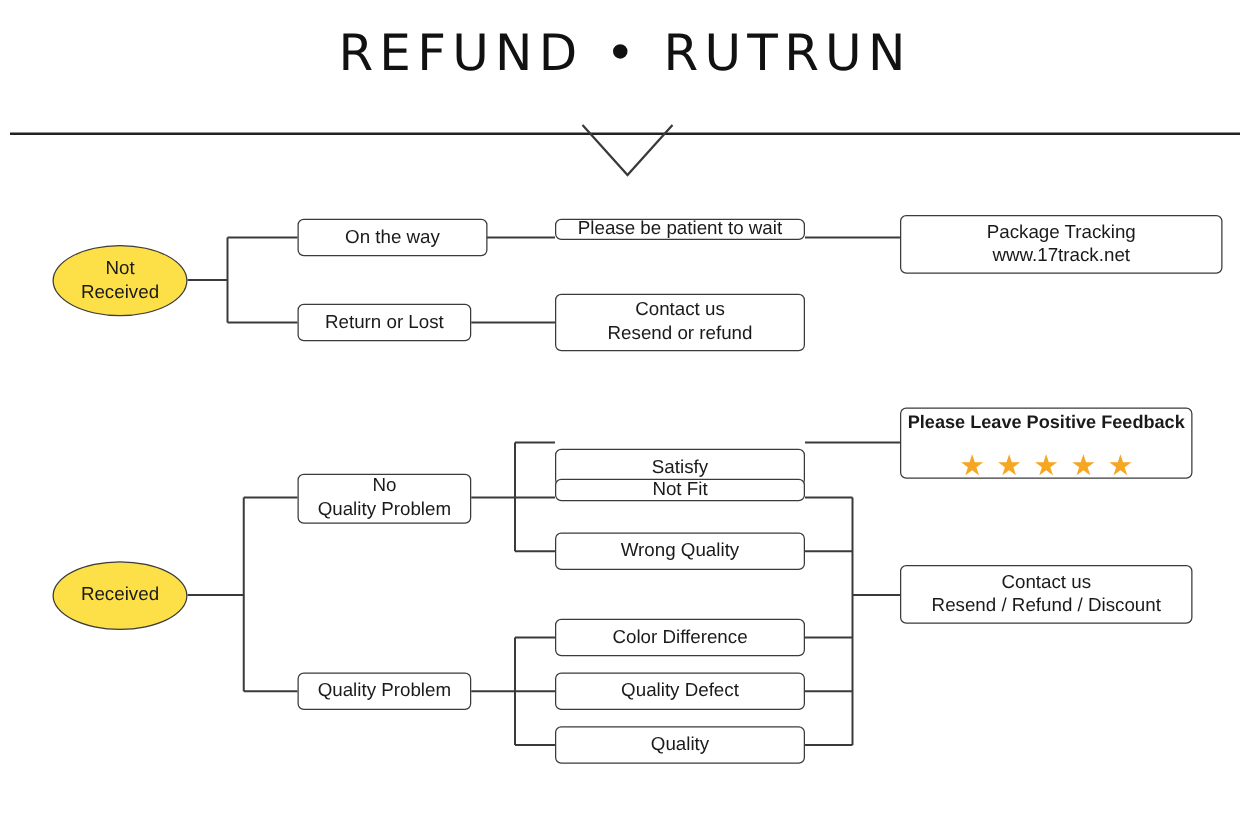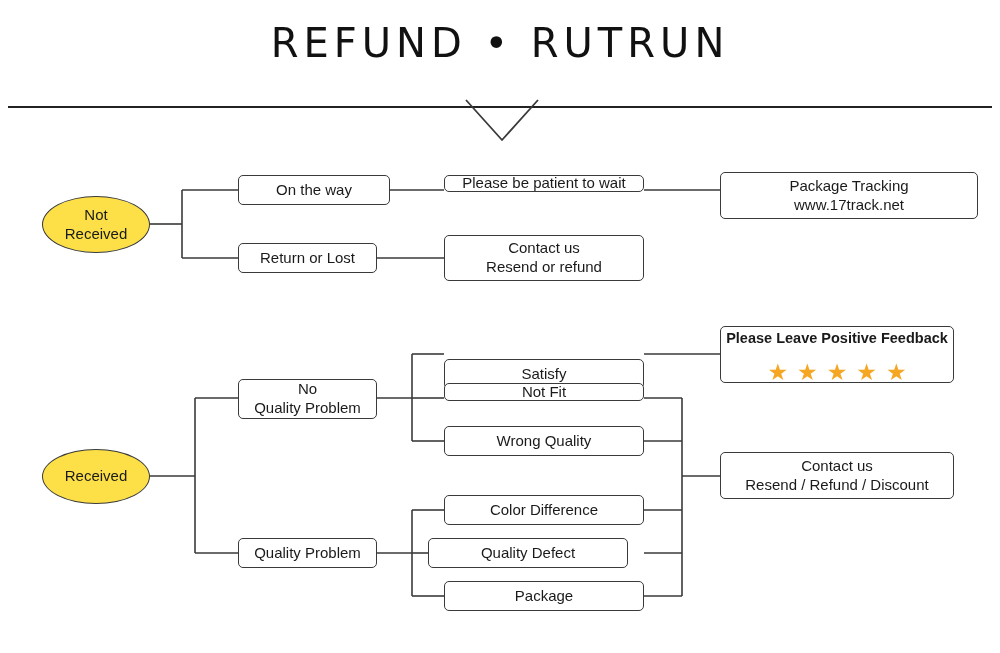--- a/index.html
+++ b/index.html
@@ -213,25 +213,25 @@
   <div class="node" style="left:444px; top:383px; width:200px; height:18px;">
     <span>Not Fit</span>
   </div>
   <div class="node" style="left:444px; top:426px; width:200px; height:30px;">
     <span>Wrong Quality</span>
   </div>
 
   <div class="node" style="left:444px; top:495px; width:200px; height:30px;">
     <span>Color Difference</span>
   </div>
-  <div class="node" style="left:428px; top:538px; width:200px; height:30px;">
+  <div class="node" style="left:444px; top:538px; width:200px; height:30px;">
     <span>Quality Defect</span>
   </div>
   <div class="node" style="left:444px; top:581px; width:200px; height:30px;">
-    <span>Package</span>
+    <span>Quality</span>
   </div>
 
   <div class="feedback" style="left:720px; top:326px; width:234px; height:57px;gap:11px;">
     <div class="fb-text">Please Leave Positive Feedback</div>
     <div class="stars">
       <span class="star">★</span>
       <span class="star">★</span>
       <span class="star">★</span>
       <span class="star">★</span>
       <span class="star">★</span>

